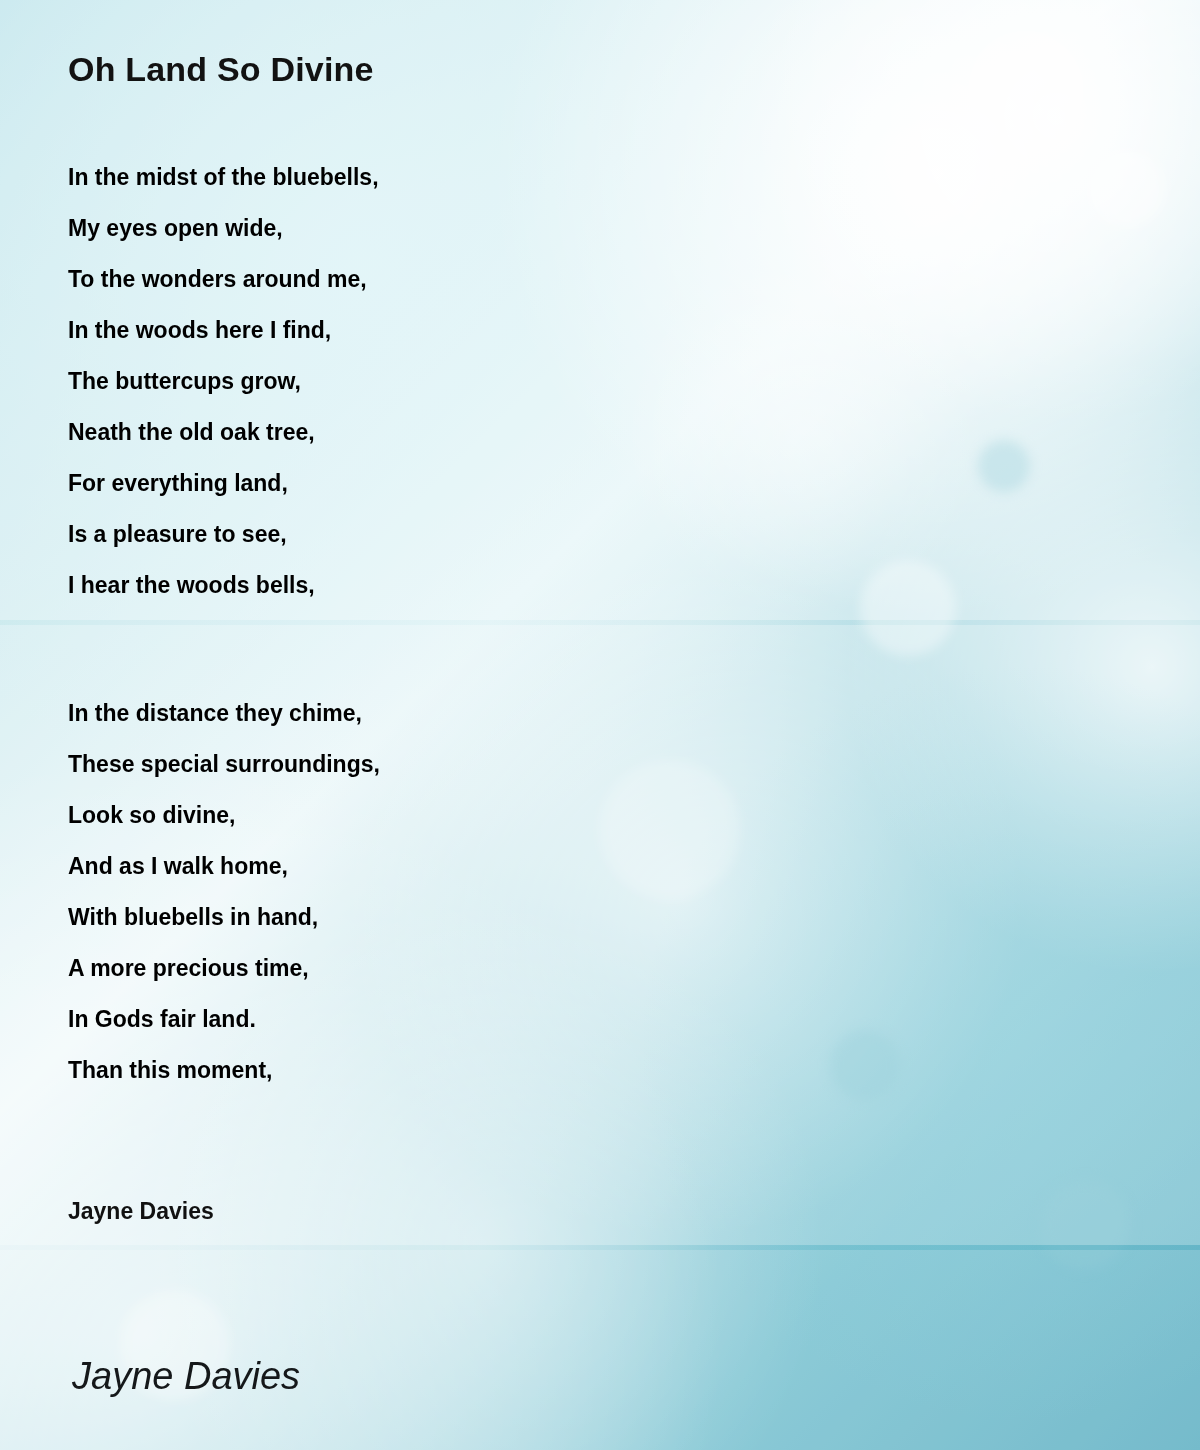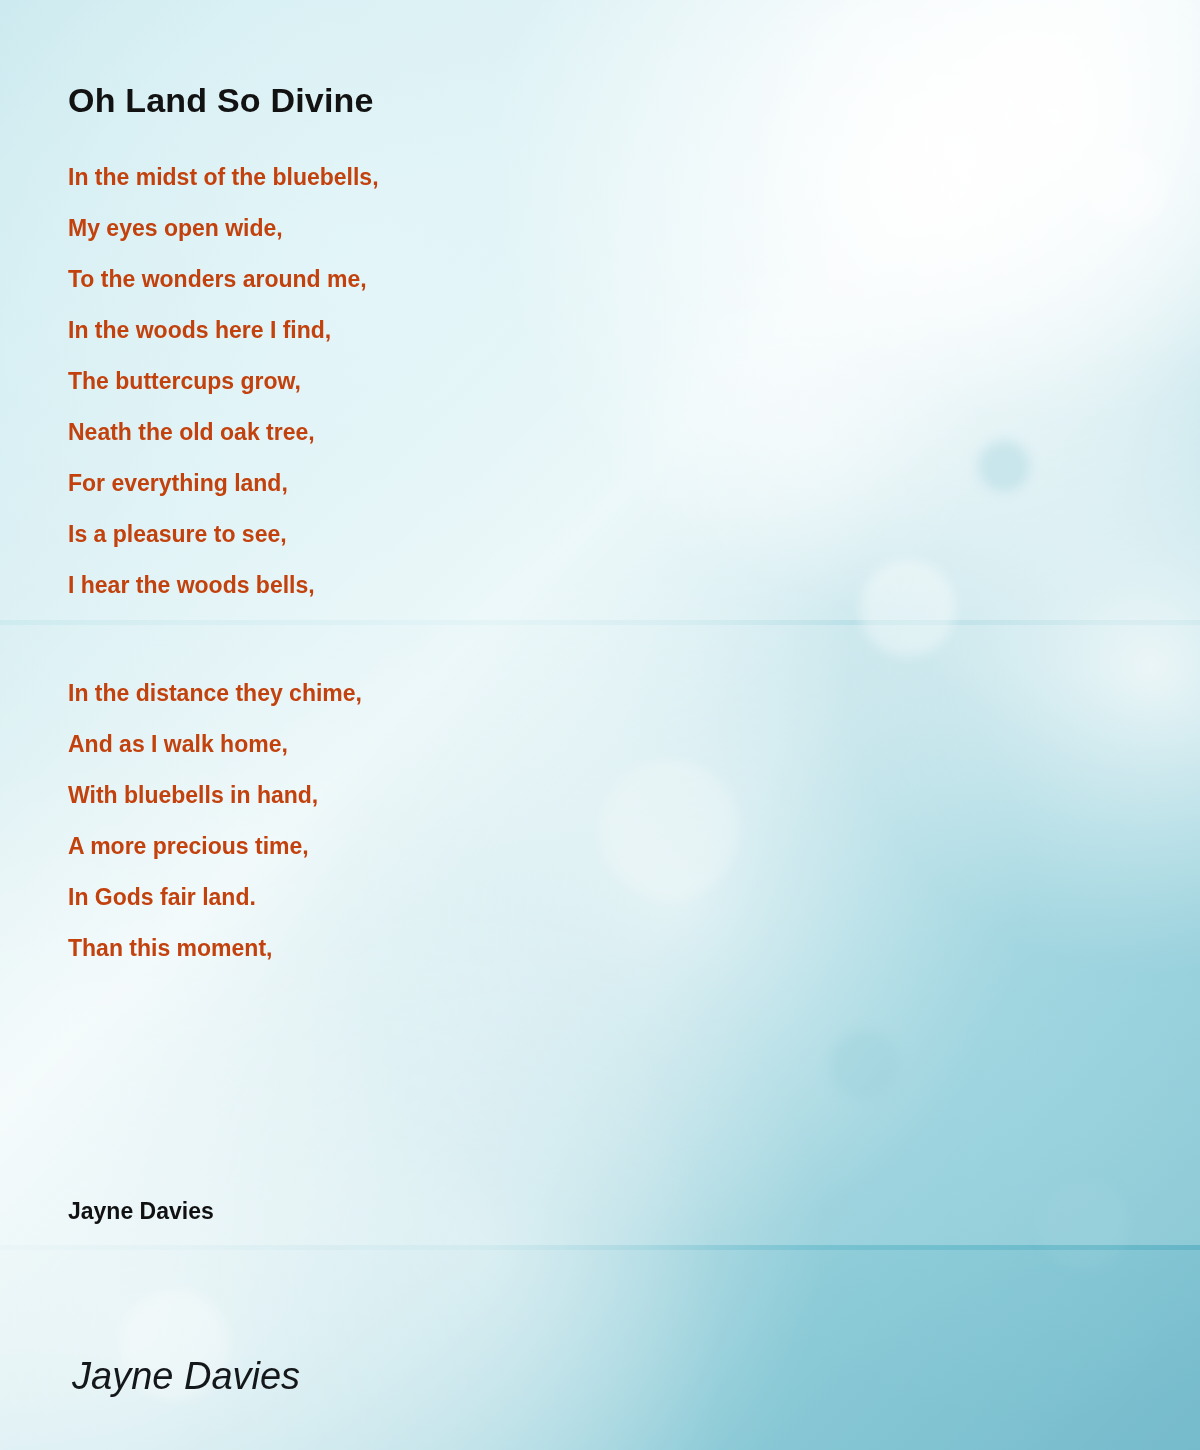--- a/index.html
+++ b/index.html
@@ -73,33 +73,32 @@
 
   
   .title {
     position: absolute;
     left: 68px;
     top: 50px;
     font-size: 34px;
     font-weight: bold;
     color: #121212;
     letter-spacing: 0.2px;
-    margin-top: 31px;
   }
 
   .stanza {
     position: absolute;
     left: 68px;
-    color: #c2410c;
+    color: #000000;
     font-size: 23px;
     font-weight: bold;
     line-height: 51px;
   }
   .stanza-1 { top: 152px; }
-  .stanza-2 { top: 668px; }
+  .stanza-2 { top: 688px; }
 
   .stanza .line {
     white-space: pre;
   }
 
   .byline {
     position: absolute;
     left: 68px;
     top: 1198px;
     font-size: 23px;
@@ -149,20 +148,22 @@
     <div class="line">In the woods here I find,</div>
     <div class="line">The buttercups grow,</div>
     <div class="line">Neath the old oak tree,</div>
     <div class="line">For everything land,</div>
     <div class="line">Is a pleasure to see,</div>
     <div class="line">I hear the woods bells,</div>
   </div>
 
   <div class="stanza stanza-2">
     <div class="line">In the distance they chime,</div>
+    <div class="line">These special surroundings,</div>
+    <div class="line">Look so divine,</div>
     <div class="line">And as I walk home,</div>
     <div class="line">With bluebells in hand,</div>
     <div class="line">A more precious time,</div>
     <div class="line">In Gods fair land.</div>
     <div class="line">Than this moment,</div>
   </div>
 
   <div class="byline">Jayne Davies</div>
 
   <div class="signature">Jayne Davies</div>

